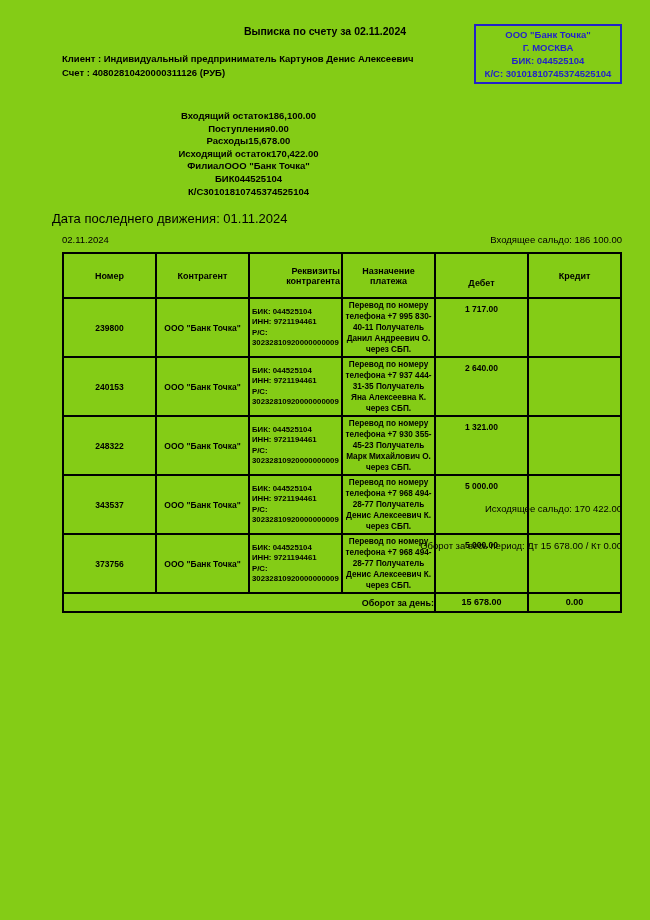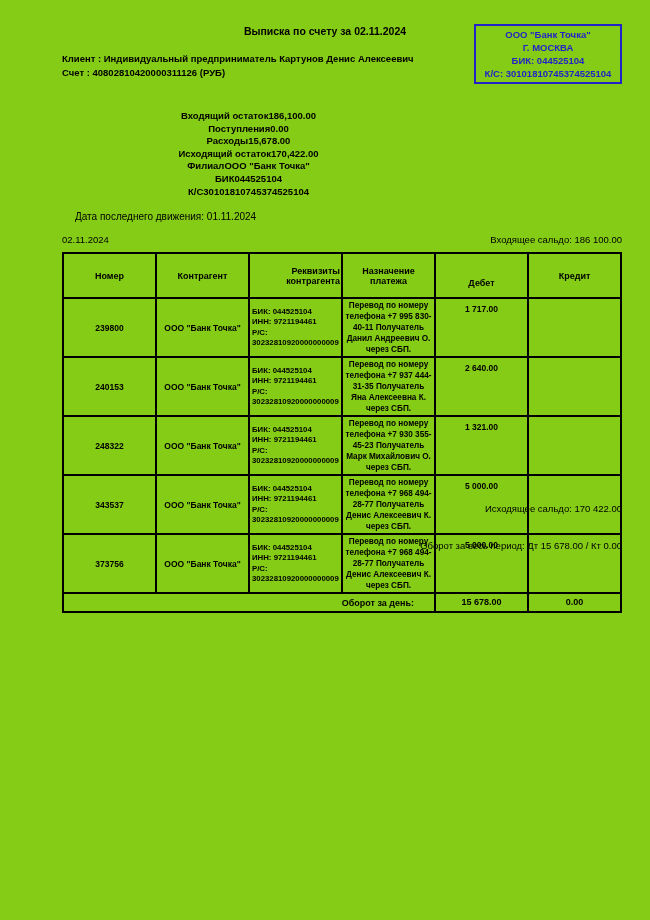--- a/index.html
+++ b/index.html
@@ -20,41 +20,41 @@
   }
   .client {
     position:absolute; left:62px; top:52px; font-size:9.5px; font-weight:bold; line-height:14px;
   }
   .summary {
     position:absolute; left:62px; top:110px; width:373px;
     font-size:9.5px; font-weight:bold; line-height:12.6px;
   }
   .summary-row { display:flex; justify-content:center; }
   .last-move {
-    position:absolute; left:75px; top:211px; font-size:10px;
+    position:absolute; left:52px; top:211px; font-size:13px;
   }
   .date-row {
     position:absolute; left:62px; top:234px; width:560px;
     display:flex; justify-content:space-between; font-size:9.5px;
   }
   table.stmt {
     position:absolute; left:62px; top:252px; width:560px;
     border-collapse:collapse; table-layout:fixed;
   }
   table.stmt th, table.stmt td { border:2px solid #000; font-weight:bold; overflow:hidden; }
   table.stmt th { height:26px; font-size:9px; }
   td.c-num   { width:41px;  text-align:center; font-size:8.5px; }
   td.c-cp    { width:88px;  text-align:center; font-size:8.5px; }
   td.c-det   { width:118px; font-size:7.8px; line-height:10.5px; padding:1px 2px; text-align:left; }
   td.c-purp  { width:149px; font-size:8.2px; line-height:11px; text-align:center; padding:1px 2px; }
   td.c-deb   { width:70px;  text-align:center; vertical-align:top; padding-top:5px; font-size:8.5px; }
   td.c-cred  { width:70px;  text-align:center; font-size:8.5px; }
   tr.data-row { height:40px; }
   tr.total-row td { height:15px; font-size:9px; }
-  td.total-label { text-align:right; padding-right:20px; }
+  td.total-label { text-align:right; padding-right:0; }
   td.total-val { text-align:center; vertical-align:middle; padding-top:0; }
   .closing {
     position:absolute; right:28px; top:503px; font-size:9.5px; text-align:right;
   }
   .period {
     position:absolute; right:28px; top:540px; font-size:9.5px; text-align:right;
   }
 </style>
 </head>
 <body>

